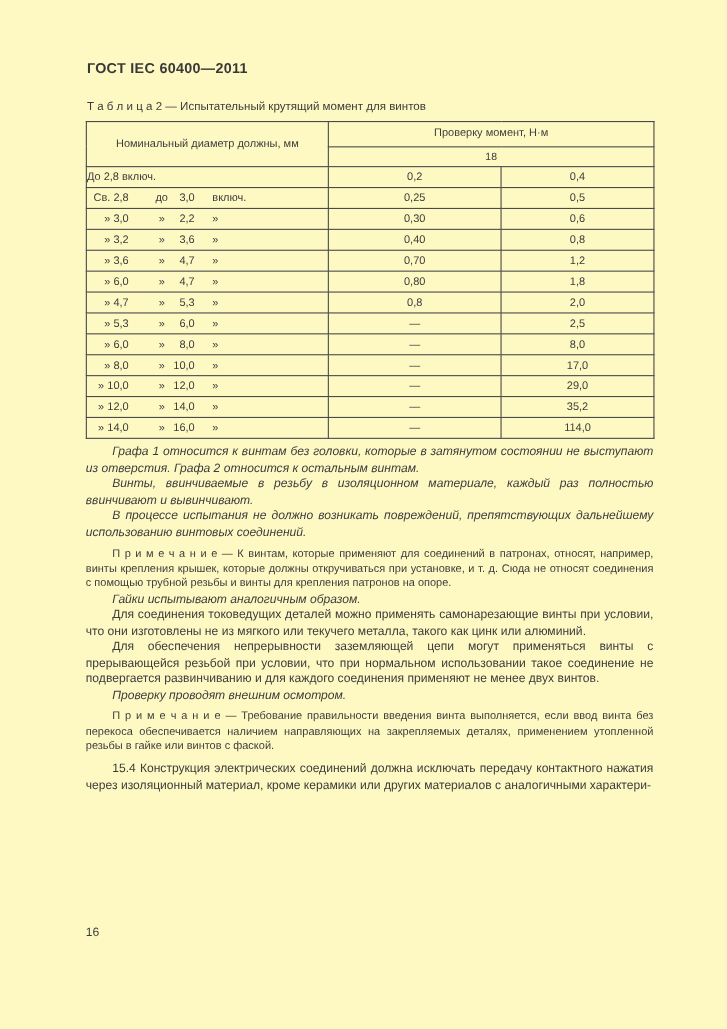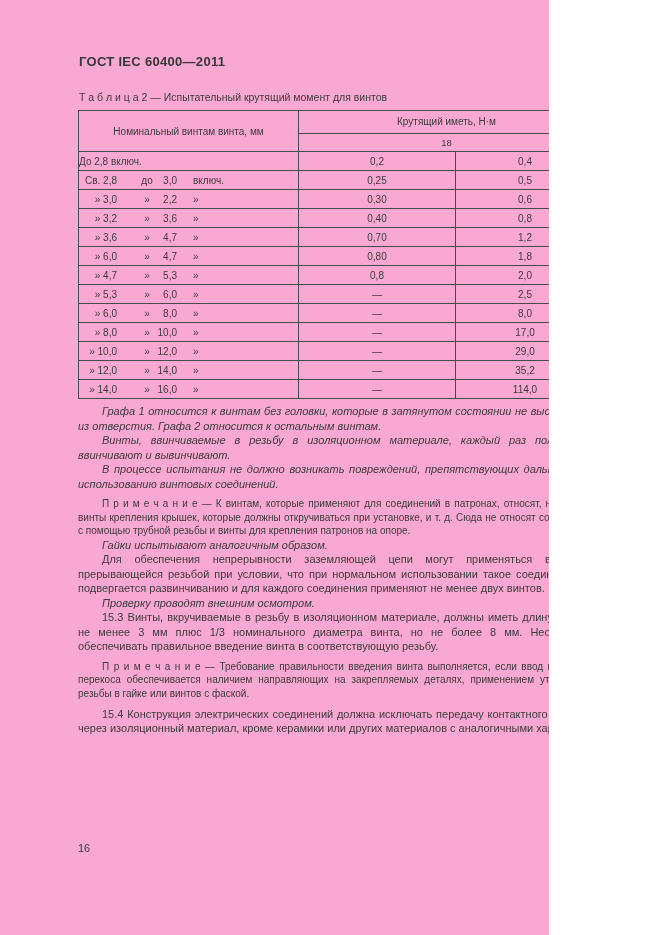--- a/index.html
+++ b/index.html
@@ -1,17 +1,17 @@
 <!DOCTYPE html>
 <html><head>
 <meta charset="utf-8">
 <style>
   html, body { margin:0; padding:0; background:#ffffff; }
   .page {
-    position:relative; width:549px; height:935px; background:#f9a8d4;
+    position:relative; width:661px; height:935px; background:#fef9c3;
     font-family:"Liberation Sans", sans-serif; color:#3c3c3c; overflow:hidden;
   }
   .doc-header {
     position:absolute; left:79px; top:54px;
     font-size:13px; font-weight:bold; letter-spacing:0.3px; color:#383838;
   }
   .table-caption {
     position:absolute; left:79px; top:91px; font-size:10.5px; color:#3c3c3c;
   }
   table.torque {
@@ -55,22 +55,22 @@
   <div class="table-caption">Т а б л и ц а  2 — Испытательный крутящий момент для винтов</div>
 
   <table class="torque">
     <colgroup>
       <col style="width:220px">
       <col style="width:157px">
       <col style="width:139px">
     </colgroup>
     <thead>
       <tr>
-        <th class="h-col1" rowspan="2">Номинальный винтам винта, мм</th>
-        <th class="h-top" colspan="2">Крутящий иметь, Н·м</th>
+        <th class="h-col1" rowspan="2">Номинальный диаметр должны, мм</th>
+        <th class="h-top" colspan="2">Проверку момент, Н·м</th>
       </tr>
       <tr>
         <th class="h-sub" colspan="2">18</th>
       </tr>
     </thead>
     <tbody id="tbody">
         <tr>
           <td class="c1">До 2,8 включ.</td>
           <td class="v">0,2</td>
           <td class="v">0,4</td>
@@ -161,22 +161,22 @@
         </tr>
       </tbody>
   </table>
 
   <div class="body-text" id="paragraphs">
       <p class="it">Графа 1 относится к винтам без головки, которые в затянутом состоянии не выступают из отверстия. Графа 2 относится к остальным винтам.</p>
       <p class="it">Винты, ввинчиваемые в резьбу в изоляционном материале, каждый раз полностью ввинчивают и вывинчивают.</p>
       <p class="it">В процессе испытания не должно возникать повреждений, препятствующих дальнейшему использованию винтовых соединений.</p>
       <p class="note gap">П р и м е ч а н и е — К винтам, которые применяют для соединений в патронах, относят, например, винты крепления крышек, которые должны откручиваться при установке, и т. д. Сюда не относят соединения с помощью трубной резьбы и винты для крепления патронов на опоре.</p>
       <p class="it">Гайки испытывают аналогичным образом.</p>
+      <p>Для соединения токоведущих деталей можно применять самонарезающие винты при условии, что они изготовлены не из мягкого или текучего металла, такого как цинк или алюминий.</p>
       <p>Для обеспечения непрерывности заземляющей цепи могут применяться винты с прерывающейся резьбой при условии, что при нормальном использовании такое соединение не подвергается развинчиванию и для каждого соединения применяют не менее двух винтов.</p>
       <p class="it">Проверку проводят внешним осмотром.</p>
-      <p>15.3 Винты, вкручиваемые в резьбу в изоляционном материале, должны иметь длину резьбы не менее 3 мм плюс 1/3 номинального диаметра винта, но не более 8 мм. Необходимо обеспечивать правильное введение винта в соответствующую резьбу.</p>
       <p class="note gap">П р и м е ч а н и е — Требование правильности введения винта выполняется, если ввод винта без перекоса обеспечивается наличием направляющих на закрепляемых деталях, применением утопленной резьбы в гайке или винтов с фаской.</p>
       <p class="gap">15.4 Конструкция электрических соединений должна исключать передачу контактного нажатия через изоляционный материал, кроме керамики или других материалов с аналогичными характери-</p>
     </div>
 
   <div class="page-number">16</div>
 
 </div>
 
 </body></html>

